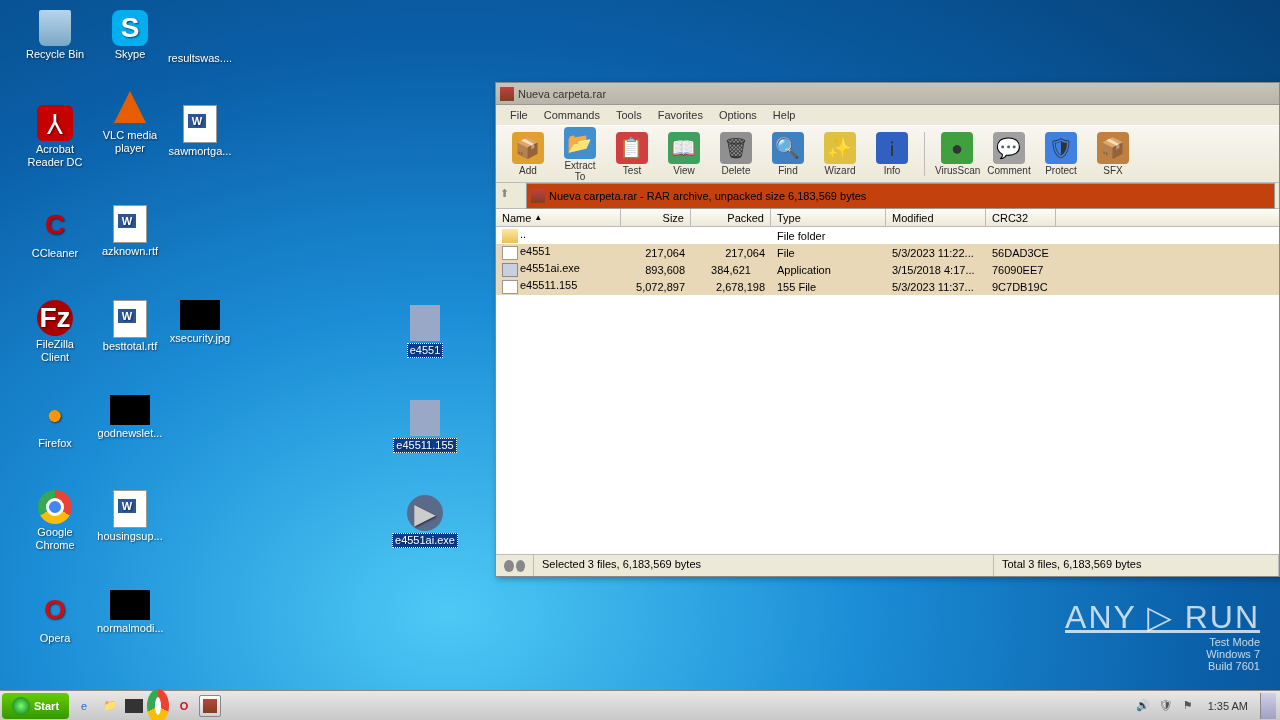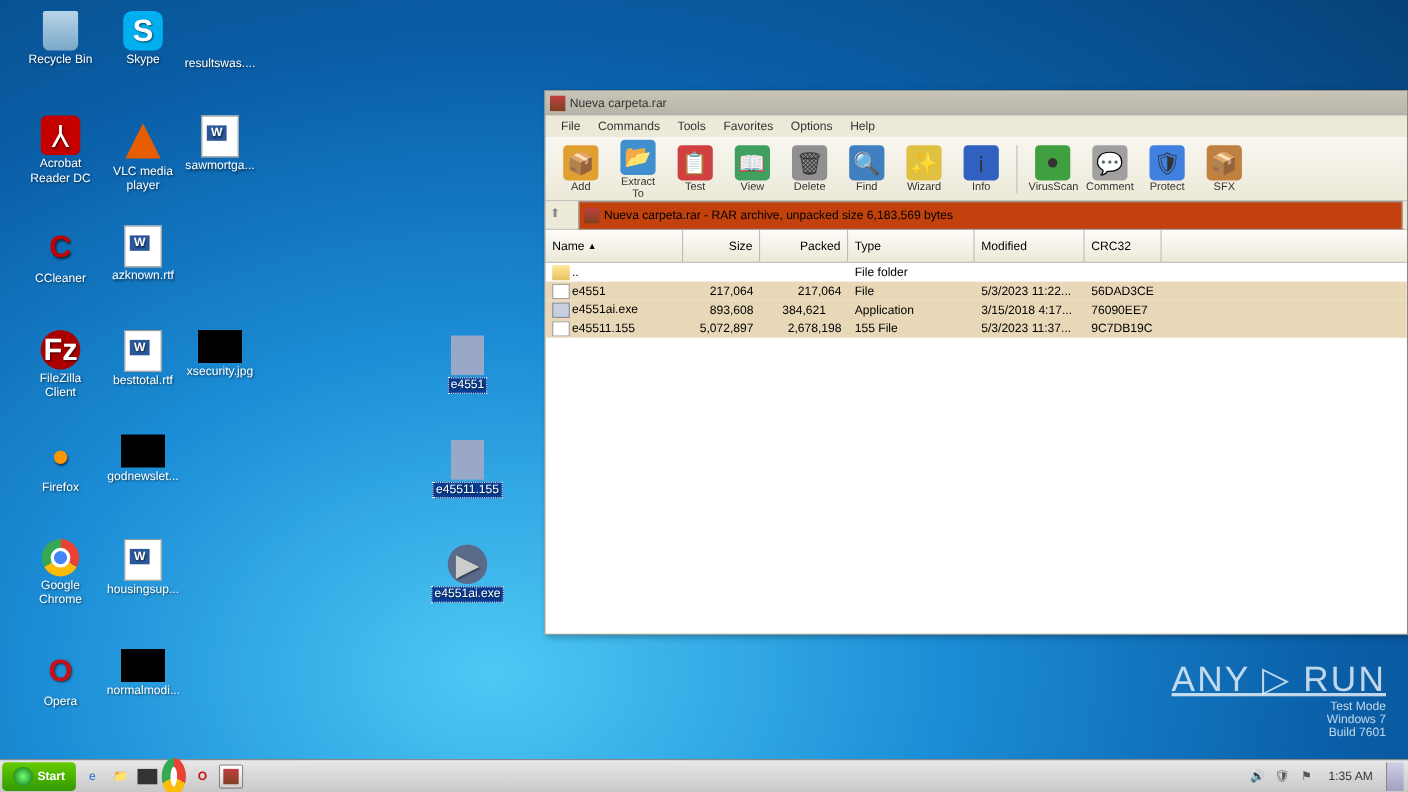--- a/index.html
+++ b/index.html
@@ -33,21 +33,21 @@
 .titlebar .ti{width:14px;height:14px;background:linear-gradient(#c04040,#804020);}
 .menubar { height:20px;display:flex;align-items:center;padding:0 6px;gap:0;font-size:11px;color:#333;background:#ece9d8; }
 .menubar span{padding:2px 8px;cursor:pointer;}
 .toolbar { height:58px;background:linear-gradient(#f8f6f0,#ece9d8);border-top:1px solid #fff;border-bottom:1px solid #bbb;display:flex;align-items:center;padding:0 8px;gap:4px; }
 .tb-btn { width:48px;text-align:center;font-size:10px;color:#333;cursor:pointer;padding:2px; }
 .tb-btn .tbi{width:32px;height:32px;margin:0 auto 1px;border-radius:4px;display:flex;align-items:center;justify-content:center;font-size:20px;}
 .tb-sep{width:1px;height:44px;background:#bbb;margin:0 4px;}
 .pathbar { height:26px;background:#ece9d8;border-bottom:1px solid #bbb;display:flex;align-items:center;padding:0 4px;gap:8px;font-size:11px; }
 .pathbar .up{width:18px;height:18px;color:#888;}
 .pathbar .pbox{flex:1;background:#c2410c;border:1px solid #999;height:26px;display:flex;align-items:center;padding:0 4px;gap:4px;}
-.cols { height:30px;background:linear-gradient(#fdfcf8,#ece9d8);border-bottom:1px solid #bbb;display:flex;font-size:11px; }
+.cols { height:18px;background:linear-gradient(#fdfcf8,#ece9d8);border-bottom:1px solid #bbb;display:flex;font-size:11px; }
 .cols > div{border-right:1px solid #bbb;padding:1px 6px;display:flex;align-items:center;}
 .c-name{width:125px;}.c-size{width:70px;justify-content:flex-end;}.c-packed{width:80px;justify-content:flex-end;}.c-type{width:115px;}.c-mod{width:100px;}.c-crc{width:70px;}
 .filelist { flex:1;background:#fff;overflow:auto;font-size:11px; }
 .frow { height:17px;display:flex;align-items:center; }
 .frow.sel{background:#e8d8b8;}
 .frow > div{padding:0 6px;overflow:hidden;white-space:nowrap;}
 .fic{width:16px;height:14px;margin-right:2px;display:inline-block;vertical-align:middle;}
 .fic.fold{background:linear-gradient(#ffe89c,#e8c05c);}
 .fic.doc{background:#fff;border:1px solid #999;}
 .fic.app{background:#c8d0e0;border:1px solid #889;}
@@ -69,21 +69,21 @@
 .sort-arr{font-size:8px;margin-left:3px;}
 </style>
 </head>
 <body>
 
 <div class="desktop" id="desktop">
     <div class="desktop-icon" style="left: 20px; top: 10px;"><div class="ic ic-bin"></div><span class="lbl">Recycle Bin</span></div>
     <div class="desktop-icon" style="left: 95px; top: 10px;"><div class="ic ic-skype">S</div><span class="lbl">Skype</span></div>
     <div class="desktop-icon" style="left: 165px; top: 10px;"><div class="ic "></div><span class="lbl">resultswas....</span></div>
     <div class="desktop-icon" style="left: 20px; top: 105px;"><div class="ic ic-adobe">⅄</div><span class="lbl">Acrobat Reader DC</span></div>
-    <div class="desktop-icon" style="left: 95px; top: 112px;"><div class="ic ic-vlc"></div><span class="lbl">VLC media player</span></div>
+    <div class="desktop-icon" style="left: 95px; top: 91px;"><div class="ic ic-vlc"></div><span class="lbl">VLC media player</span></div>
     <div class="desktop-icon" style="left: 165px; top: 105px;"><div class="ic ic-word"></div><span class="lbl">sawmortga...</span></div>
     <div class="desktop-icon" style="left: 20px; top: 205px;"><div class="ic ic-cc">C</div><span class="lbl">CCleaner</span></div>
     <div class="desktop-icon" style="left: 95px; top: 205px;"><div class="ic ic-word"></div><span class="lbl">azknown.rtf</span></div>
     <div class="desktop-icon" style="left: 20px; top: 300px;"><div class="ic ic-fz">Fz</div><span class="lbl">FileZilla Client</span></div>
     <div class="desktop-icon" style="left: 95px; top: 300px;"><div class="ic ic-word"></div><span class="lbl">besttotal.rtf</span></div>
     <div class="desktop-icon" style="left: 165px; top: 300px;"><div class="ic ic-black"></div><span class="lbl">xsecurity.jpg</span></div>
     <div class="desktop-icon" style="left: 20px; top: 395px;"><div class="ic ic-ff">●</div><span class="lbl">Firefox</span></div>
     <div class="desktop-icon" style="left: 95px; top: 395px;"><div class="ic ic-black"></div><span class="lbl">godnewslet...</span></div>
     <div class="desktop-icon" style="left: 20px; top: 490px;"><div class="ic ic-chrome"></div><span class="lbl">Google Chrome</span></div>
     <div class="desktop-icon" style="left: 95px; top: 490px;"><div class="ic ic-word"></div><span class="lbl">housingsup...</span></div>
@@ -210,20 +210,28 @@
       </div>
       <div class="frow sel">
         <div class="c-name"><span class="fic doc"></span>e45511.155</div>
         <div class="c-size" style="text-align:right">5,072,897</div>
         <div class="c-packed" style="text-align:right">2,678,198</div>
         <div class="c-type">155 File</div>
         <div class="c-mod">5/3/2023 11:37...</div>
         <div class="c-crc">9C7DB19C</div>
       </div>
     </div>
+  <div class="statusbar">
+    <div class="sb-disk">
+        <span></span>
+        <span></span>
+      </div>
+    <div class="sb-sel">Selected 3 files, 6,183,569 bytes</div>
+    <div style="flex:0 0 285px">Total 3 files, 6,183,569 bytes</div>
+  </div>
 </div>
 
 <div class="taskbar">
   <div class="start">
       <span class="orb"></span>
       <span>Start</span>
     </div>
   <div class="tb-item" style="color:#1e6fd8">e</div>
   <div class="tb-item">📁</div>
   <div class="tb-item" style="background:#333;width:18px;height:14px"></div>

